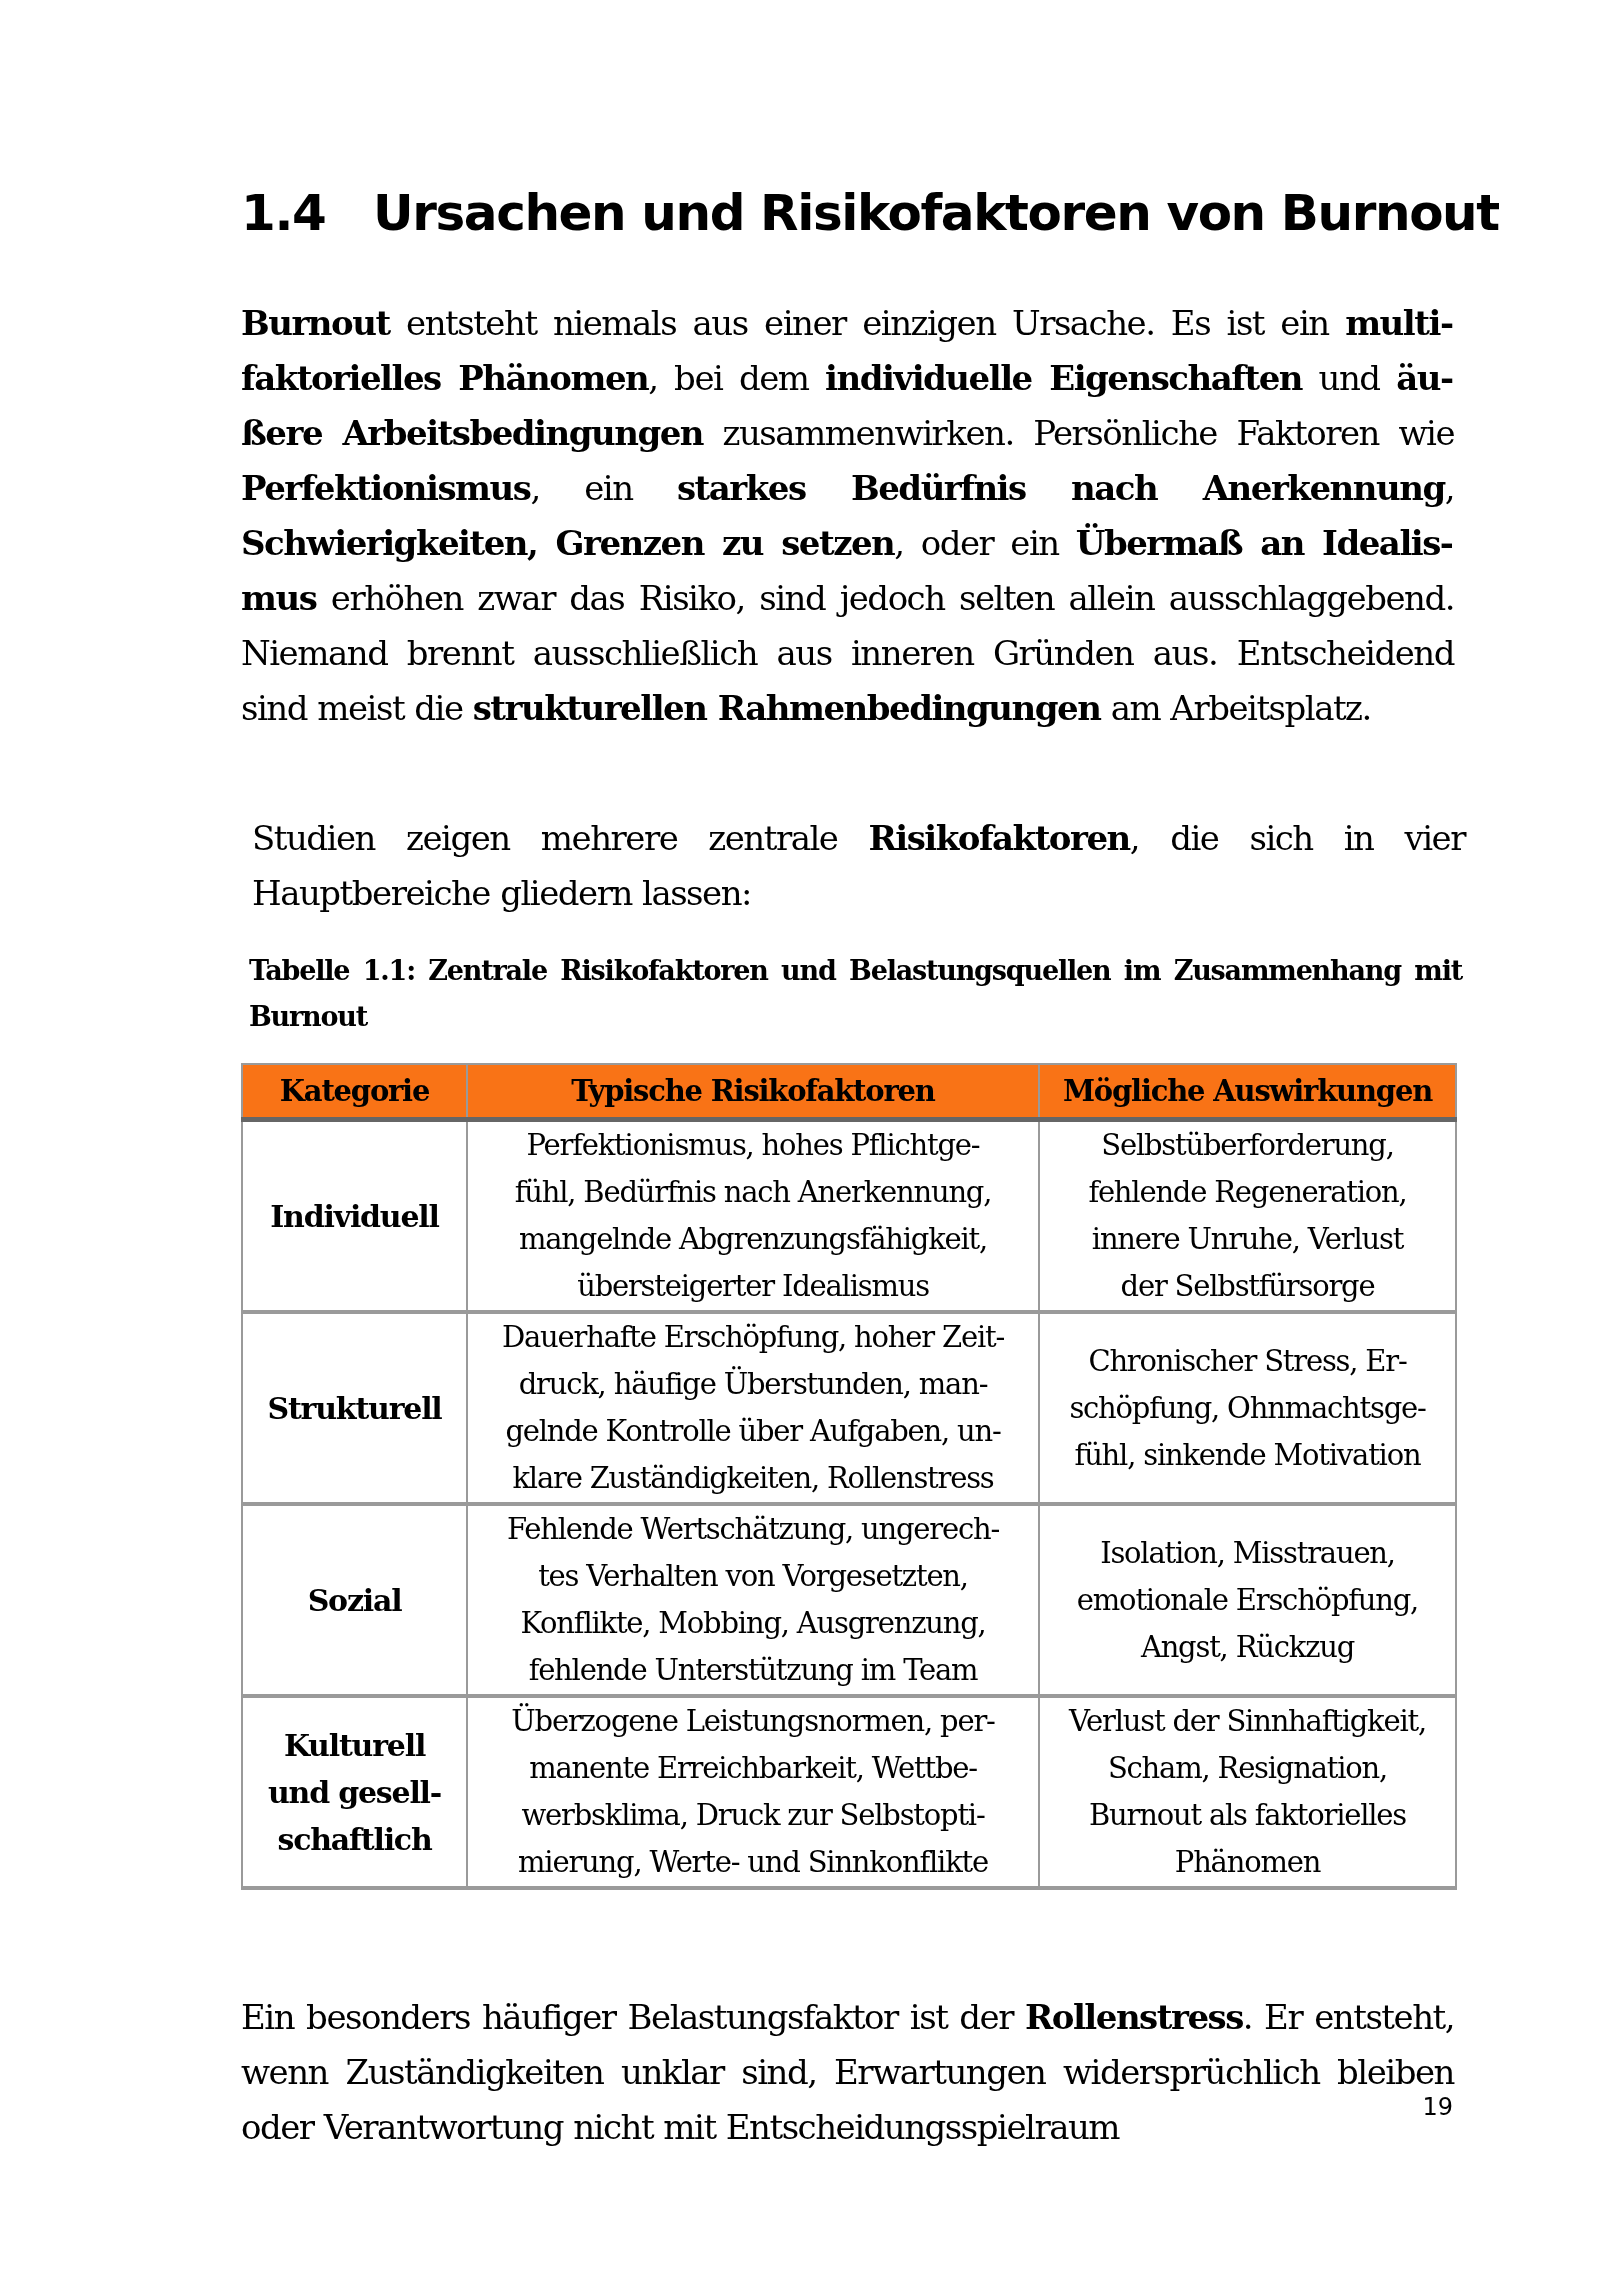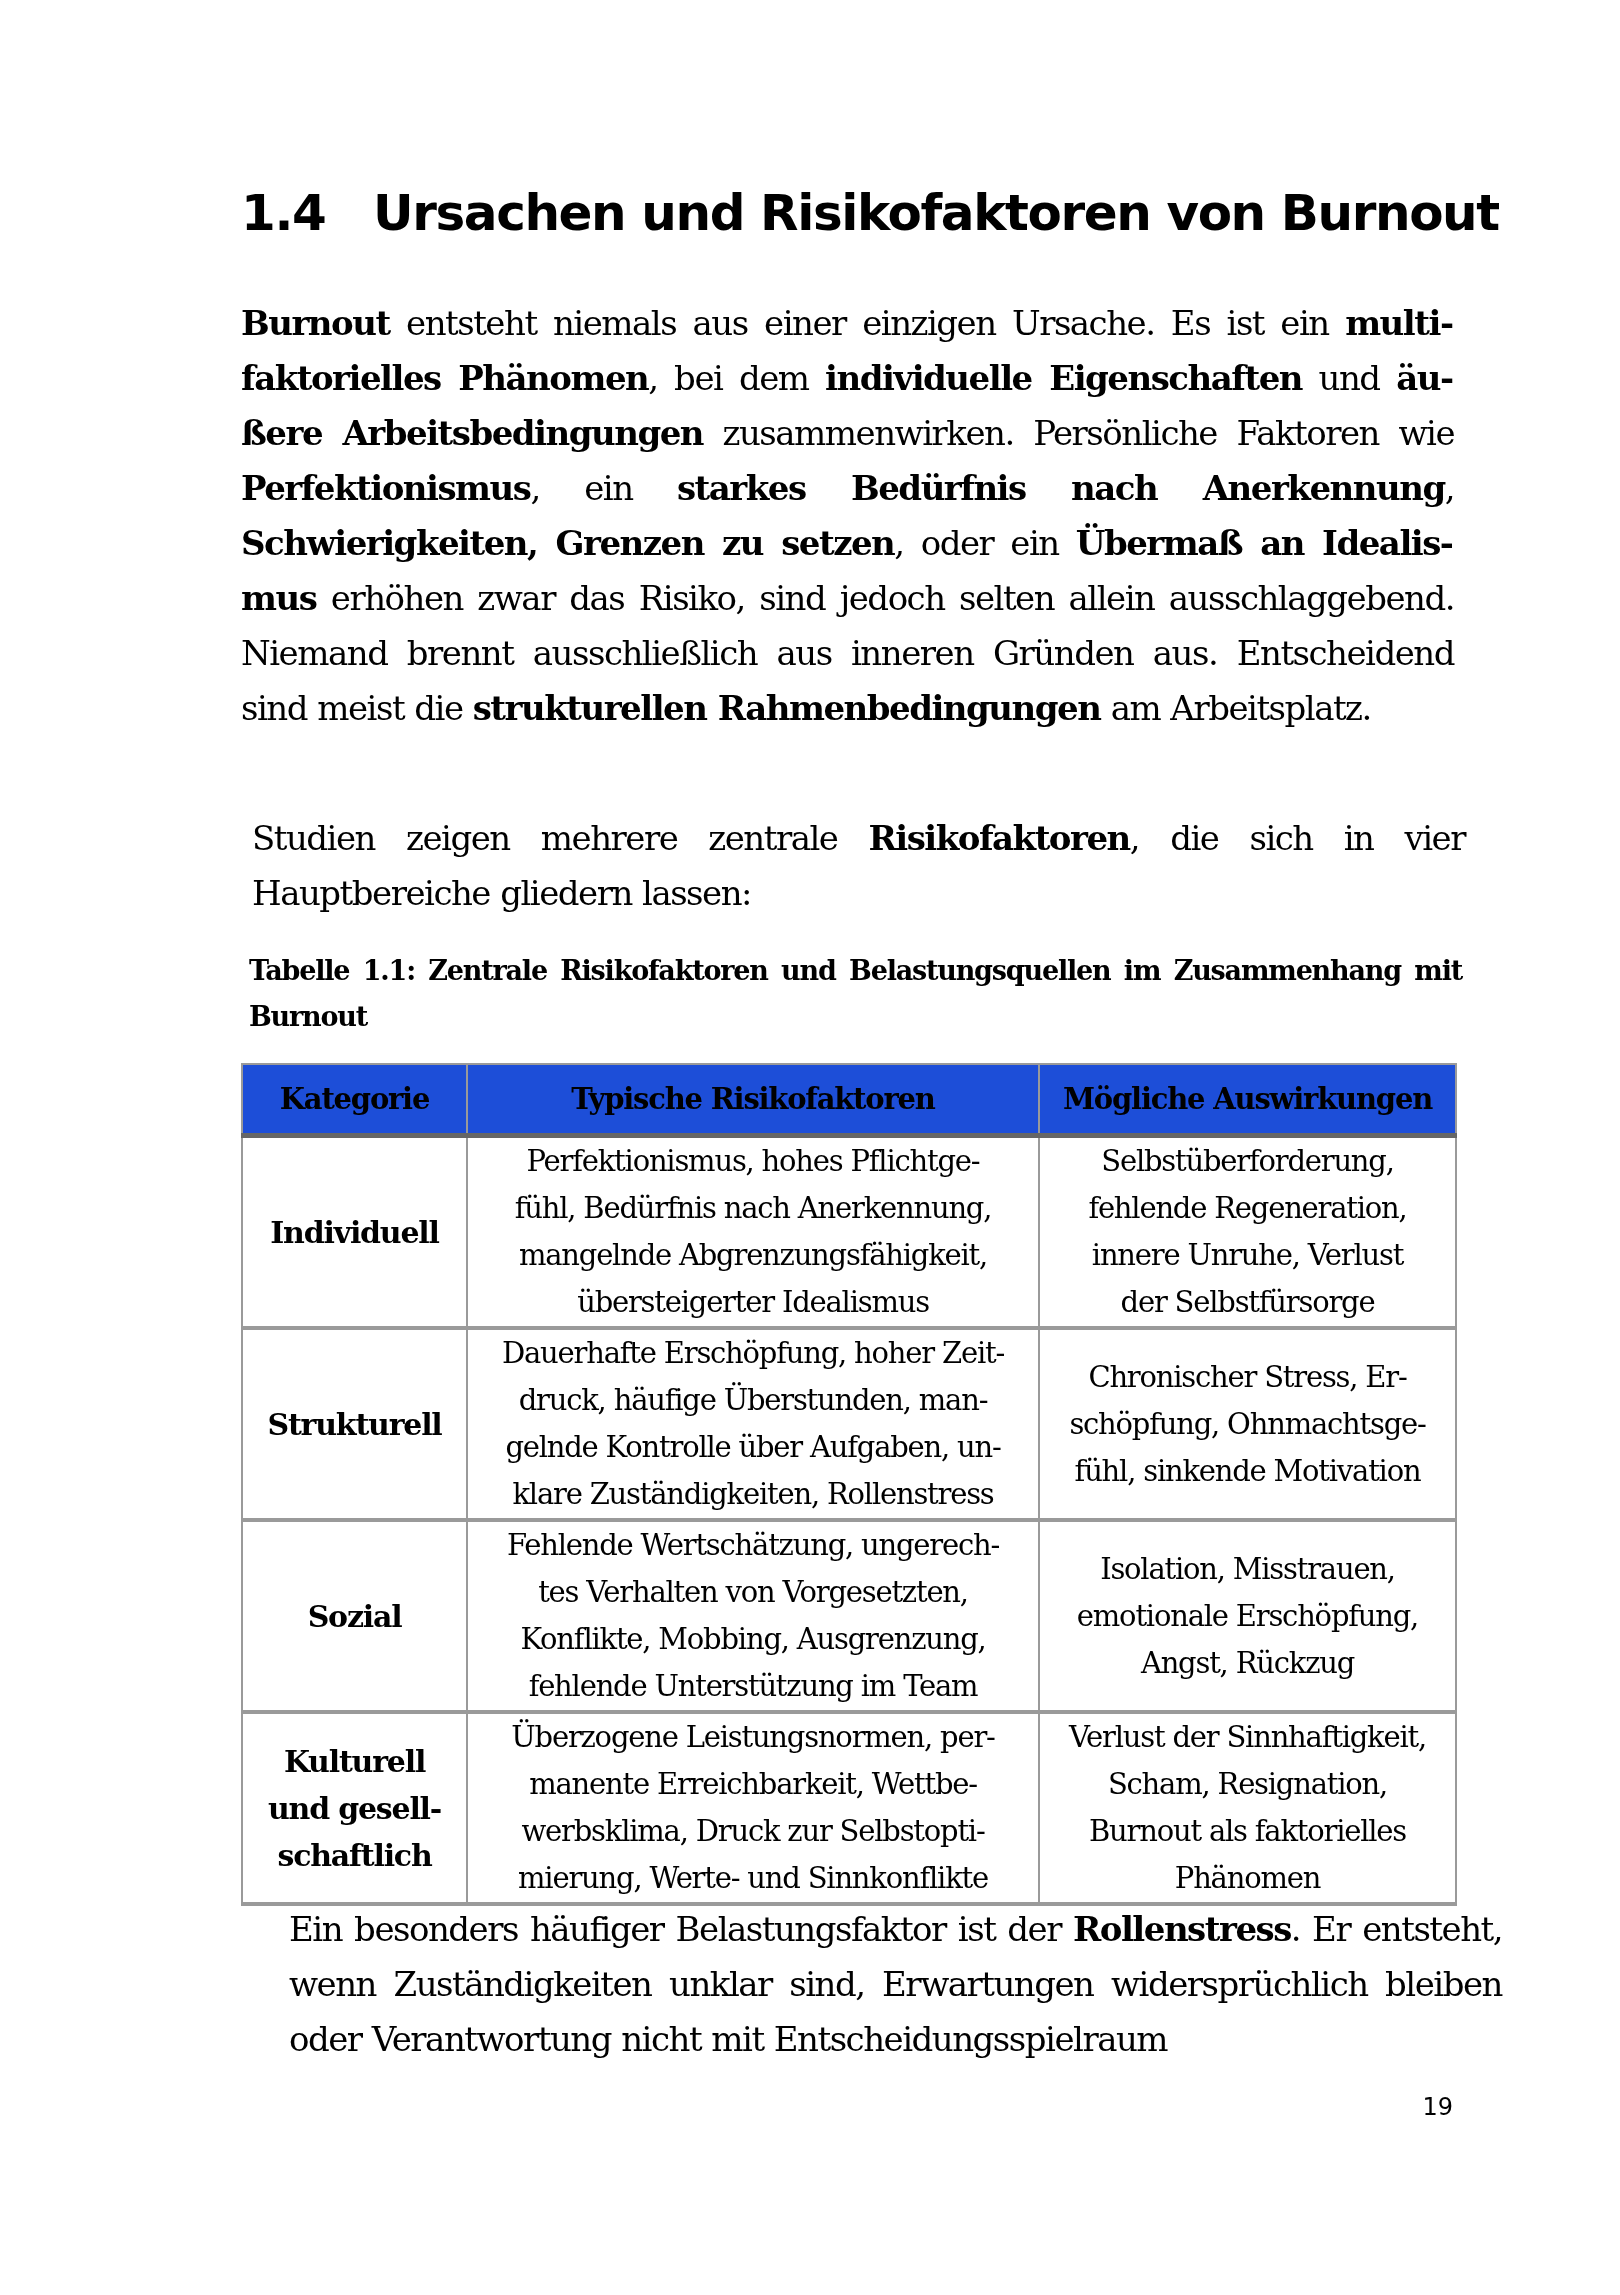--- a/index.html
+++ b/index.html
@@ -13,38 +13,38 @@
   .heading .num { display: inline-block; width: 132px; }
   .para {
     position: absolute; left: 0; width: 1213px; margin: 0;
     font-family: "DejaVu Serif", serif; font-size: 34px; line-height: 55px;
     text-align: justify; letter-spacing: -1.5px; word-spacing: 0.9px;
     hyphens: manual;
   }
   .para b { font-weight: bold; }
   .p1 { top: 296px; }
   .p2 { top: 811px; margin-left: 11px; }
-  .p3 { top: 1902px; margin-left: 48px; }
+  .p3 { top: 1990px; }
   .caption {
     position: absolute; top: 940px; left: 0; width: 1213px; margin: 8px;
     font-family: "DejaVu Serif", serif; font-weight: bold; font-size: 27px;
     line-height: 46px; letter-spacing: -1.2px; text-align: justify;
   }
   table.risk {
     position: absolute; top: 1063px; left: 0; width: 1213px;
     border-collapse: collapse; table-layout: fixed;
     font-family: "DejaVu Serif", serif;
   }
   table.risk col.c1 { width: 225px; }
   table.risk col.c2 { width: 572px; }
   table.risk col.c3 { width: 417px; }
   table.risk th {
-    background: #1d4ed8; font-weight: bold; font-size: 29px; height: 44px;
+    background: #f97316; font-weight: bold; font-size: 29px; height: 44px;
     border: 2.3px solid #9a9a9a; border-bottom: 5.6px solid #666666;
-    letter-spacing: -1.2px; padding: 12px; text-align: center; white-space: nowrap;
+    letter-spacing: -1.2px; padding: 4px; text-align: center; white-space: nowrap;
   }
   table.risk td {
     border-left: 2.3px solid #9a9a9a; border-right: 2.3px solid #9a9a9a;
     border-bottom: 4.2px solid #9a9a9a;
     text-align: center; vertical-align: middle; height: 183px;
     font-size: 29px; line-height: 47px; letter-spacing: -1.2px; padding: 0 20px;
   }
   table.risk td.cat { font-weight: bold; font-size: 30px; }
   .line { display: block; white-space: nowrap; }
   .page-number {

